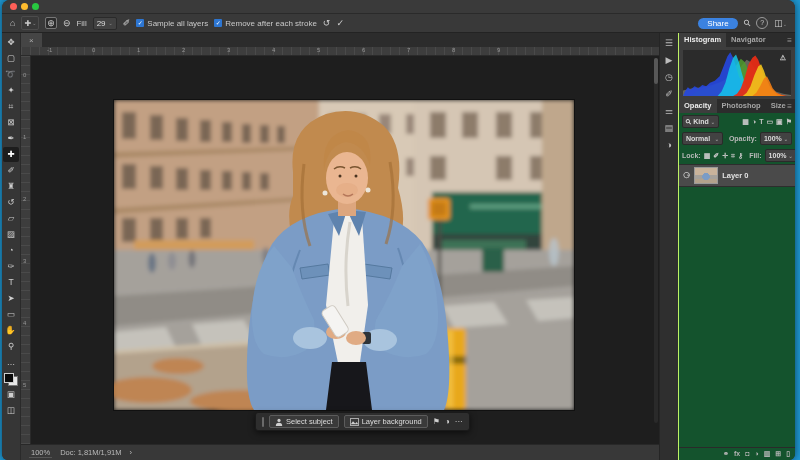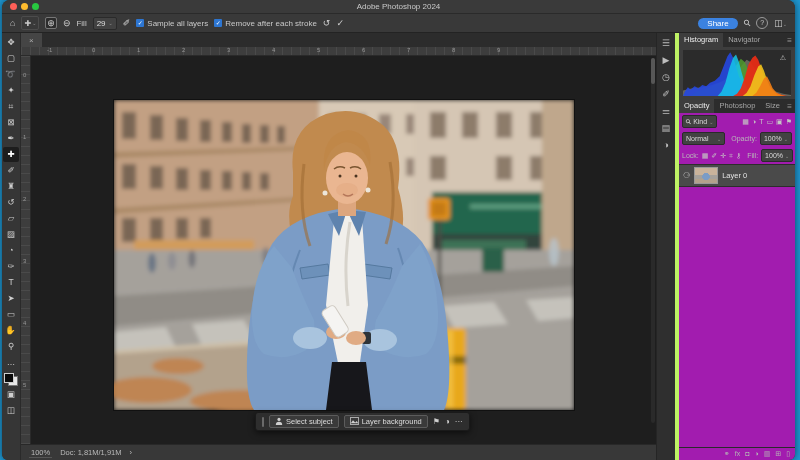--- a/index.html
+++ b/index.html
@@ -40,27 +40,27 @@
   .canvasrow{flex:1;display:flex;min-height:0;background:#1e1e1e;}
   .vruler{width:9px;background:#3d3d3d;border-right:1px solid #2a2a2a;font-size:6px;color:#959595;display:flex;flex-direction:column;padding-top:16px;flex:none;background-image:repeating-linear-gradient(180deg,#4a4a4a 0 1px,transparent 1px 9px);}
   .vruler span{height:62px;flex:none;padding-left:2px;}
   .canvas{flex:1;position:relative;min-width:0;}
   .photo{position:absolute;left:83px;top:44px;width:460px;height:310px;box-shadow:0 0 0 1px #111;}
   .photo svg{display:block;width:100%;height:100%;}
   .vscroll{position:absolute;right:1px;top:2px;width:4px;height:94%;background:#2a2a2a;border-radius:2px;}
   .vscroll i{display:block;width:4px;height:26px;background:#575757;border-radius:2px;}
   .contextbar{position:absolute;left:224px;top:356px;height:17px;background:#2e2e2e;border:1px solid #1a1a1a;border-radius:3px;display:flex;align-items:center;gap:5px;padding:0 6px;font-size:7.5px;color:#ddd;box-shadow:0 2px 6px rgba(0,0,0,.55);}
   .handle{width:2px;height:10px;background:#6a6a6a;border-radius:1px;}
-  .ctx-btn{display:flex;gap:3px;background:#3a3a3a;border:1px solid #5c5c5c;border-radius:2px;padding:1px 5px;white-space:nowrap;}
+  .ctx-btn{display:flex;align-items:center;gap:3px;background:#3a3a3a;border:1px solid #5c5c5c;border-radius:2px;padding:1px 5px;white-space:nowrap;}
   .ctx-ic{font-size:8px;color:#cfcfcf;}
   .statusbar{height:15px;background:#383838;border-top:1px solid #282828;display:flex;align-items:center;gap:8px;padding:0 8px;font-size:7.5px;color:#bbb;flex:none;}
   .sb-zoom{border-bottom:1px solid #555;padding:0 2px;}
   
   .dock{width:18px;background:#2f2f2f;border-left:1px solid #252525;display:flex;flex-direction:column;align-items:center;padding-top:5px;gap:7px;font-size:9px;color:#bdbdbd;flex:none;}
-  .panels{width:116px;background:#a21caf;border-left:4px solid #bef264;display:flex;flex-direction:column;flex:none;}
+  .panels{width:116px;background:#14532d;border-left:1px solid #bef264;display:flex;flex-direction:column;flex:none;font-weight:bold;}
   .ptabs{height:14px;background:#2c2c2c;display:flex;align-items:center;font-size:7.5px;color:#a5a5a5;position:relative;flex:none;}
   .ptab{padding:0 5px;height:14px;line-height:14px;white-space:nowrap;}
   .ptab.selected{background:#3d3d3d;color:#ececec;}
   .pmenu{position:absolute;right:3px;color:#999;font-size:8px;}
   .histbody{height:46px;background:#3d3d3d;padding:3px 4px;position:relative;flex:none;}
   .histbody svg{width:100%;height:100%;background:#2b2b2b;display:block;}
   .hist-warn{position:absolute;right:9px;top:7px;font-size:7px;color:#c9c9c9;}
   .lrow{display:flex;align-items:center;gap:3px;padding:2px 3px;font-size:7px;color:#b9b9b9;flex:none;}
   .dd{display:flex;align-items:center;gap:2px;background:#424242;border:1px solid #2a2a2a;border-radius:2px;height:11px;padding:0 3px;color:#ddd;white-space:nowrap;}
   .grow{flex:1;}
@@ -76,21 +76,20 @@
 
 <div class="stage">
   <div class="window">
 
     <div class="titlebar">
       <div class="lights">
         <span class="light" style="background:#ff5f57"></span>
         <span class="light" style="background:#febc2e"></span>
         <span class="light" style="background:#28c840"></span>
       </div>
-      <div class="title">Adobe Photoshop 2024</div>
     </div>
 
     <div class="optionsbar">
       <span class="ob-icon">⌂</span>
       <span class="tool-preview">
           <span>✚</span>
           <span class="tiny">⌄</span>
         </span>
       <span class="ob-icon on">⊕</span>
       <span class="ob-icon">⊖</span>

